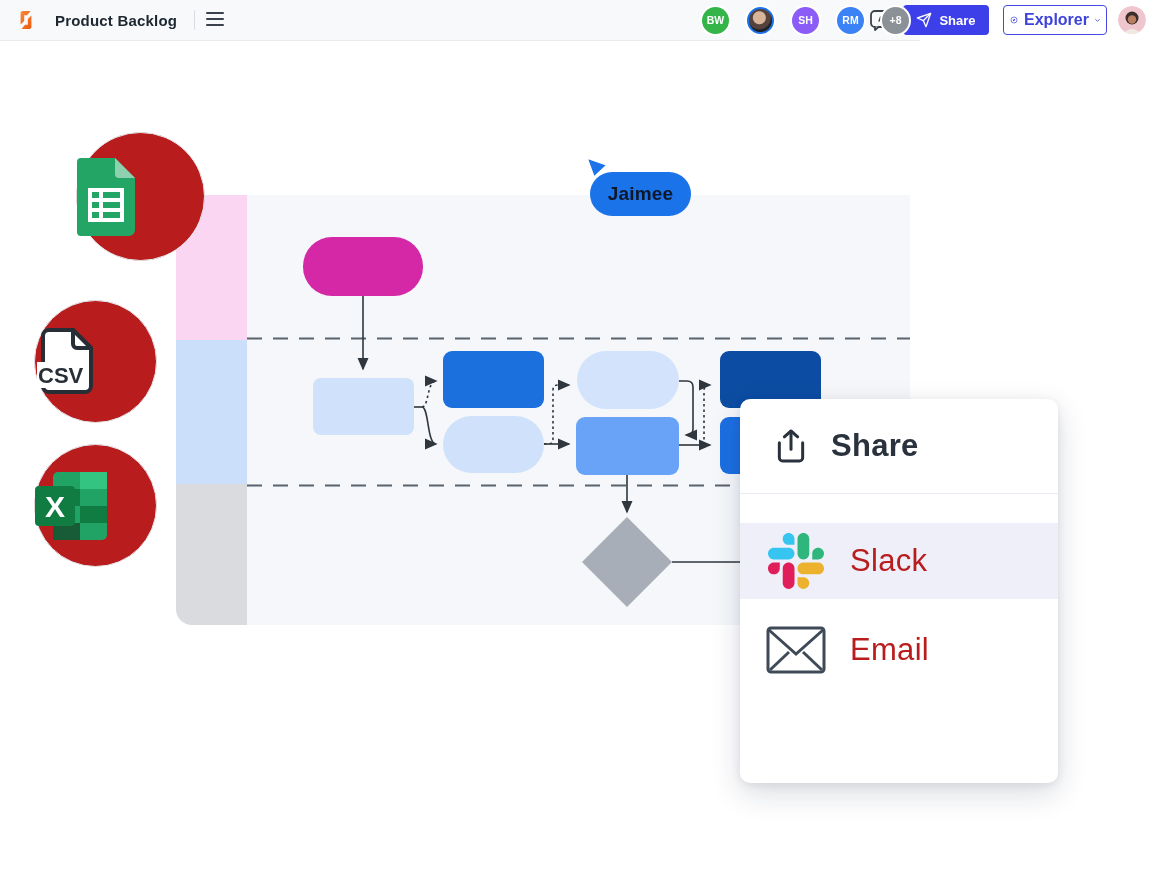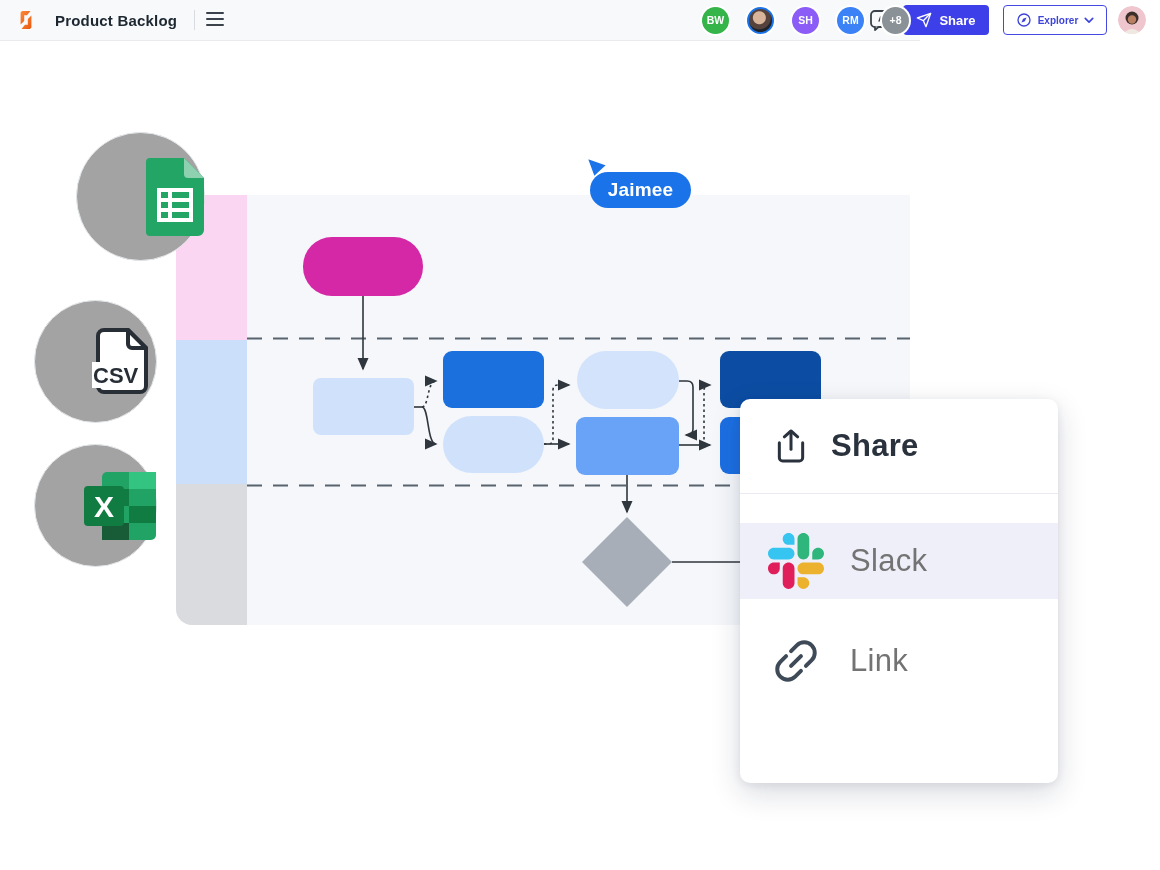--- a/index.html
+++ b/index.html
@@ -30,61 +30,61 @@
   .stack-chevron{margin-left:8px;}
 
   .tb-divider2{position:absolute;left:856px;top:10px;width:1px;height:20px;background:#d8dce1;}
   .comment-btn{position:absolute;left:868px;top:7px;width:27px;height:26px;cursor:pointer;}
 
   .share-btn{position:absolute;left:903px;top:5px;width:86px;height:30px;background:#3d40e8;
              border:none;border-radius:4px;color:#fff;font-size:13px;font-weight:700;
              display:flex;align-items:center;justify-content:center;gap:7px;cursor:pointer;
              font-family:"Liberation Sans",sans-serif;}
   .explorer-btn{position:absolute;left:1003px;top:5px;width:104px;height:30px;background:#fff;
-             border:1.5px solid #4549e2;border-radius:4px;color:#3d44da;font-size:10px;font-weight:700;
+             border:1.5px solid #4549e2;border-radius:4px;color:#3d44da;font-size:16px;font-weight:700;
              display:flex;align-items:center;justify-content:center;gap:6px;cursor:pointer;
              font-family:"Liberation Sans",sans-serif;}
   .profile-av{position:absolute;left:1118px;top:6px;width:28px;height:28px;border-radius:50%;
               overflow:hidden;cursor:pointer;}
 
   
   .canvas{position:absolute;left:176px;top:195px;width:734px;height:430px;background:#f5f7fa;
           border-bottom-left-radius:16px;}
   .lane{position:absolute;left:0;width:71px;}
   .lane-pink{top:0;height:145px;background:#fbd6f3;}
   .lane-blue{top:145px;height:144px;background:#cbdffa;}
   .lane-gray{top:289px;height:141px;background:#d9dbdf;border-bottom-left-radius:16px;}
   .flow-svg{position:absolute;left:0;top:0;}
 
   
-  .badge-circle{position:absolute;background:#a3a3a3;border:1.5px solid #e3e7eb;border-radius:50%;
-                display:flex;align-items:center;justify-content:flex-end;}
+  .badge-circle{position:absolute;background:#b91c1c;border:1.5px solid #e3e7eb;border-radius:50%;
+                display:flex;align-items:center;justify-content:flex-start;}
   .badge-sheets{left:76px;top:132px;width:127px;height:127px;}
   .badge-csv{left:34px;top:300px;width:121px;height:121px;}
   .badge-excel{left:34px;top:444px;width:121px;height:121px;}
 
   
   .cursor-wrap{position:absolute;left:583px;top:155px;}
-  .cursor-pill{position:absolute;left:7px;top:17px;width:101px;height:36px;background:#1a73e8;
-               border-radius:22px;color:#ffffff;font-size:19px;font-weight:700;display:flex;
+  .cursor-pill{position:absolute;left:7px;top:17px;width:101px;height:44px;background:#1a73e8;
+               border-radius:22px;color:#0f172a;font-size:19px;font-weight:700;display:flex;
                align-items:center;justify-content:center;letter-spacing:.2px;}
 
   
   .menu{position:absolute;left:740px;top:399px;width:318px;height:384px;background:#fff;
         border-radius:10px;box-shadow:0 10px 30px rgba(20,30,60,.16),0 2px 8px rgba(20,30,60,.08);}
   .menu-header{height:94px;display:flex;align-items:center;padding-left:31px;cursor:pointer;}
   .menu-header .mh-label{margin-left:20px;font-size:31px;font-weight:700;color:#2a323e;letter-spacing:.3px;}
   .menu-sep{height:1px;background:#eaeaf4;}
   .menu-spacer-a{height:29px;}
   .menu-spacer-b{height:12px;}
   .menu-spacer-c{height:11px;}
   .menu-item{height:76px;display:flex;align-items:center;cursor:pointer;}
   .menu-item.hl{background:#efeffa;}
   .mi-icon{width:60px;margin-left:26px;display:flex;align-items:center;justify-content:center;}
-  .mi-label{margin-left:24px;font-size:31px;font-weight:400;color:#737373;letter-spacing:.3px;}
+  .mi-label{margin-left:24px;font-size:31px;font-weight:400;color:#b91c1c;letter-spacing:.3px;}
   .menu-item-email{height:78px;}
   .menu-item-link{height:78px;}
 </style>
 </head>
 <body>
 
 <div id="app">
 
   <div class="topbar">
     <svg class="logo" viewBox="0 0 24 24">
@@ -255,30 +255,29 @@
           <path fill="#36c5f0" d="M45.2,25.8c-7.1,0-12.9-5.8-12.9-12.9S38.1,0,45.2,0s12.9,5.8,12.9,12.9v12.9H45.2z M45.2,32.3c7.1,0,12.9,5.8,12.9,12.9s-5.8,12.9-12.9,12.9H12.9C5.8,58.1,0,52.3,0,45.2s5.8-12.9,12.9-12.9H45.2z"></path>
           <path fill="#2eb67d" d="M97,45.2c0-7.1,5.8-12.9,12.9-12.9s12.9,5.8,12.9,12.9s-5.8,12.9-12.9,12.9H97V45.2z M90.5,45.2c0,7.1-5.8,12.9-12.9,12.9s-12.9-5.8-12.9-12.9V12.9C64.7,5.8,70.5,0,77.6,0s12.9,5.8,12.9,12.9V45.2z"></path>
           <path fill="#ecb22e" d="M77.6,97c7.1,0,12.9,5.8,12.9,12.9s-5.8,12.9-12.9,12.9s-12.9-5.8-12.9-12.9V97H77.6z M77.6,90.5c-7.1,0-12.9-5.8-12.9-12.9s5.8-12.9,12.9-12.9h32.3c7.1,0,12.9,5.8,12.9,12.9s-5.8,12.9-12.9,12.9H77.6z"></path>
         </svg>
       </div>
       <span class="mi-label">Slack</span>
     </div>
 
     <div class="menu-spacer-b"></div>
 
-
-    <div class="menu-spacer-c"></div>
-
-    <div class="menu-item menu-item-link">
+    <div class="menu-item menu-item-email">
       <div class="mi-icon">
-        <svg width="56" height="56" viewBox="0 0 24 24">
-          <g transform="rotate(-45 12 12)" fill="none" stroke="#3e4a57" stroke-width="1.7" stroke-linecap="round">
-            <path d="M13.5 7.5 h3.5 a4.5 4.5 0 0 1 0 9 h-3.5"></path>
-            <path d="M10.5 16.5 H7 a4.5 4.5 0 0 1 0 -9 h3.5"></path>
-            <line x1="9" y1="12" x2="15" y2="12"></line>
-          </g>
+        <svg width="60" height="48" viewBox="0 0 60 48">
+          <rect x="2" y="2" width="56" height="44" rx="3" fill="none" stroke="#3e4a57" stroke-width="3"></rect>
+          <polyline points="3,4 30,28 57,4" fill="none" stroke="#3e4a57" stroke-width="3"></polyline>
+          <line x1="4" y1="44" x2="23" y2="26" stroke="#3e4a57" stroke-width="3"></line>
+          <line x1="56" y1="44" x2="37" y2="26" stroke="#3e4a57" stroke-width="3"></line>
         </svg>
       </div>
-      <span class="mi-label">Link</span>
-    </div>
+      <span class="mi-label">Email</span>
+    </div>
+
+    <div class="menu-spacer-c"></div>
+
   </div>
 
 </div>
 
 </body></html>

